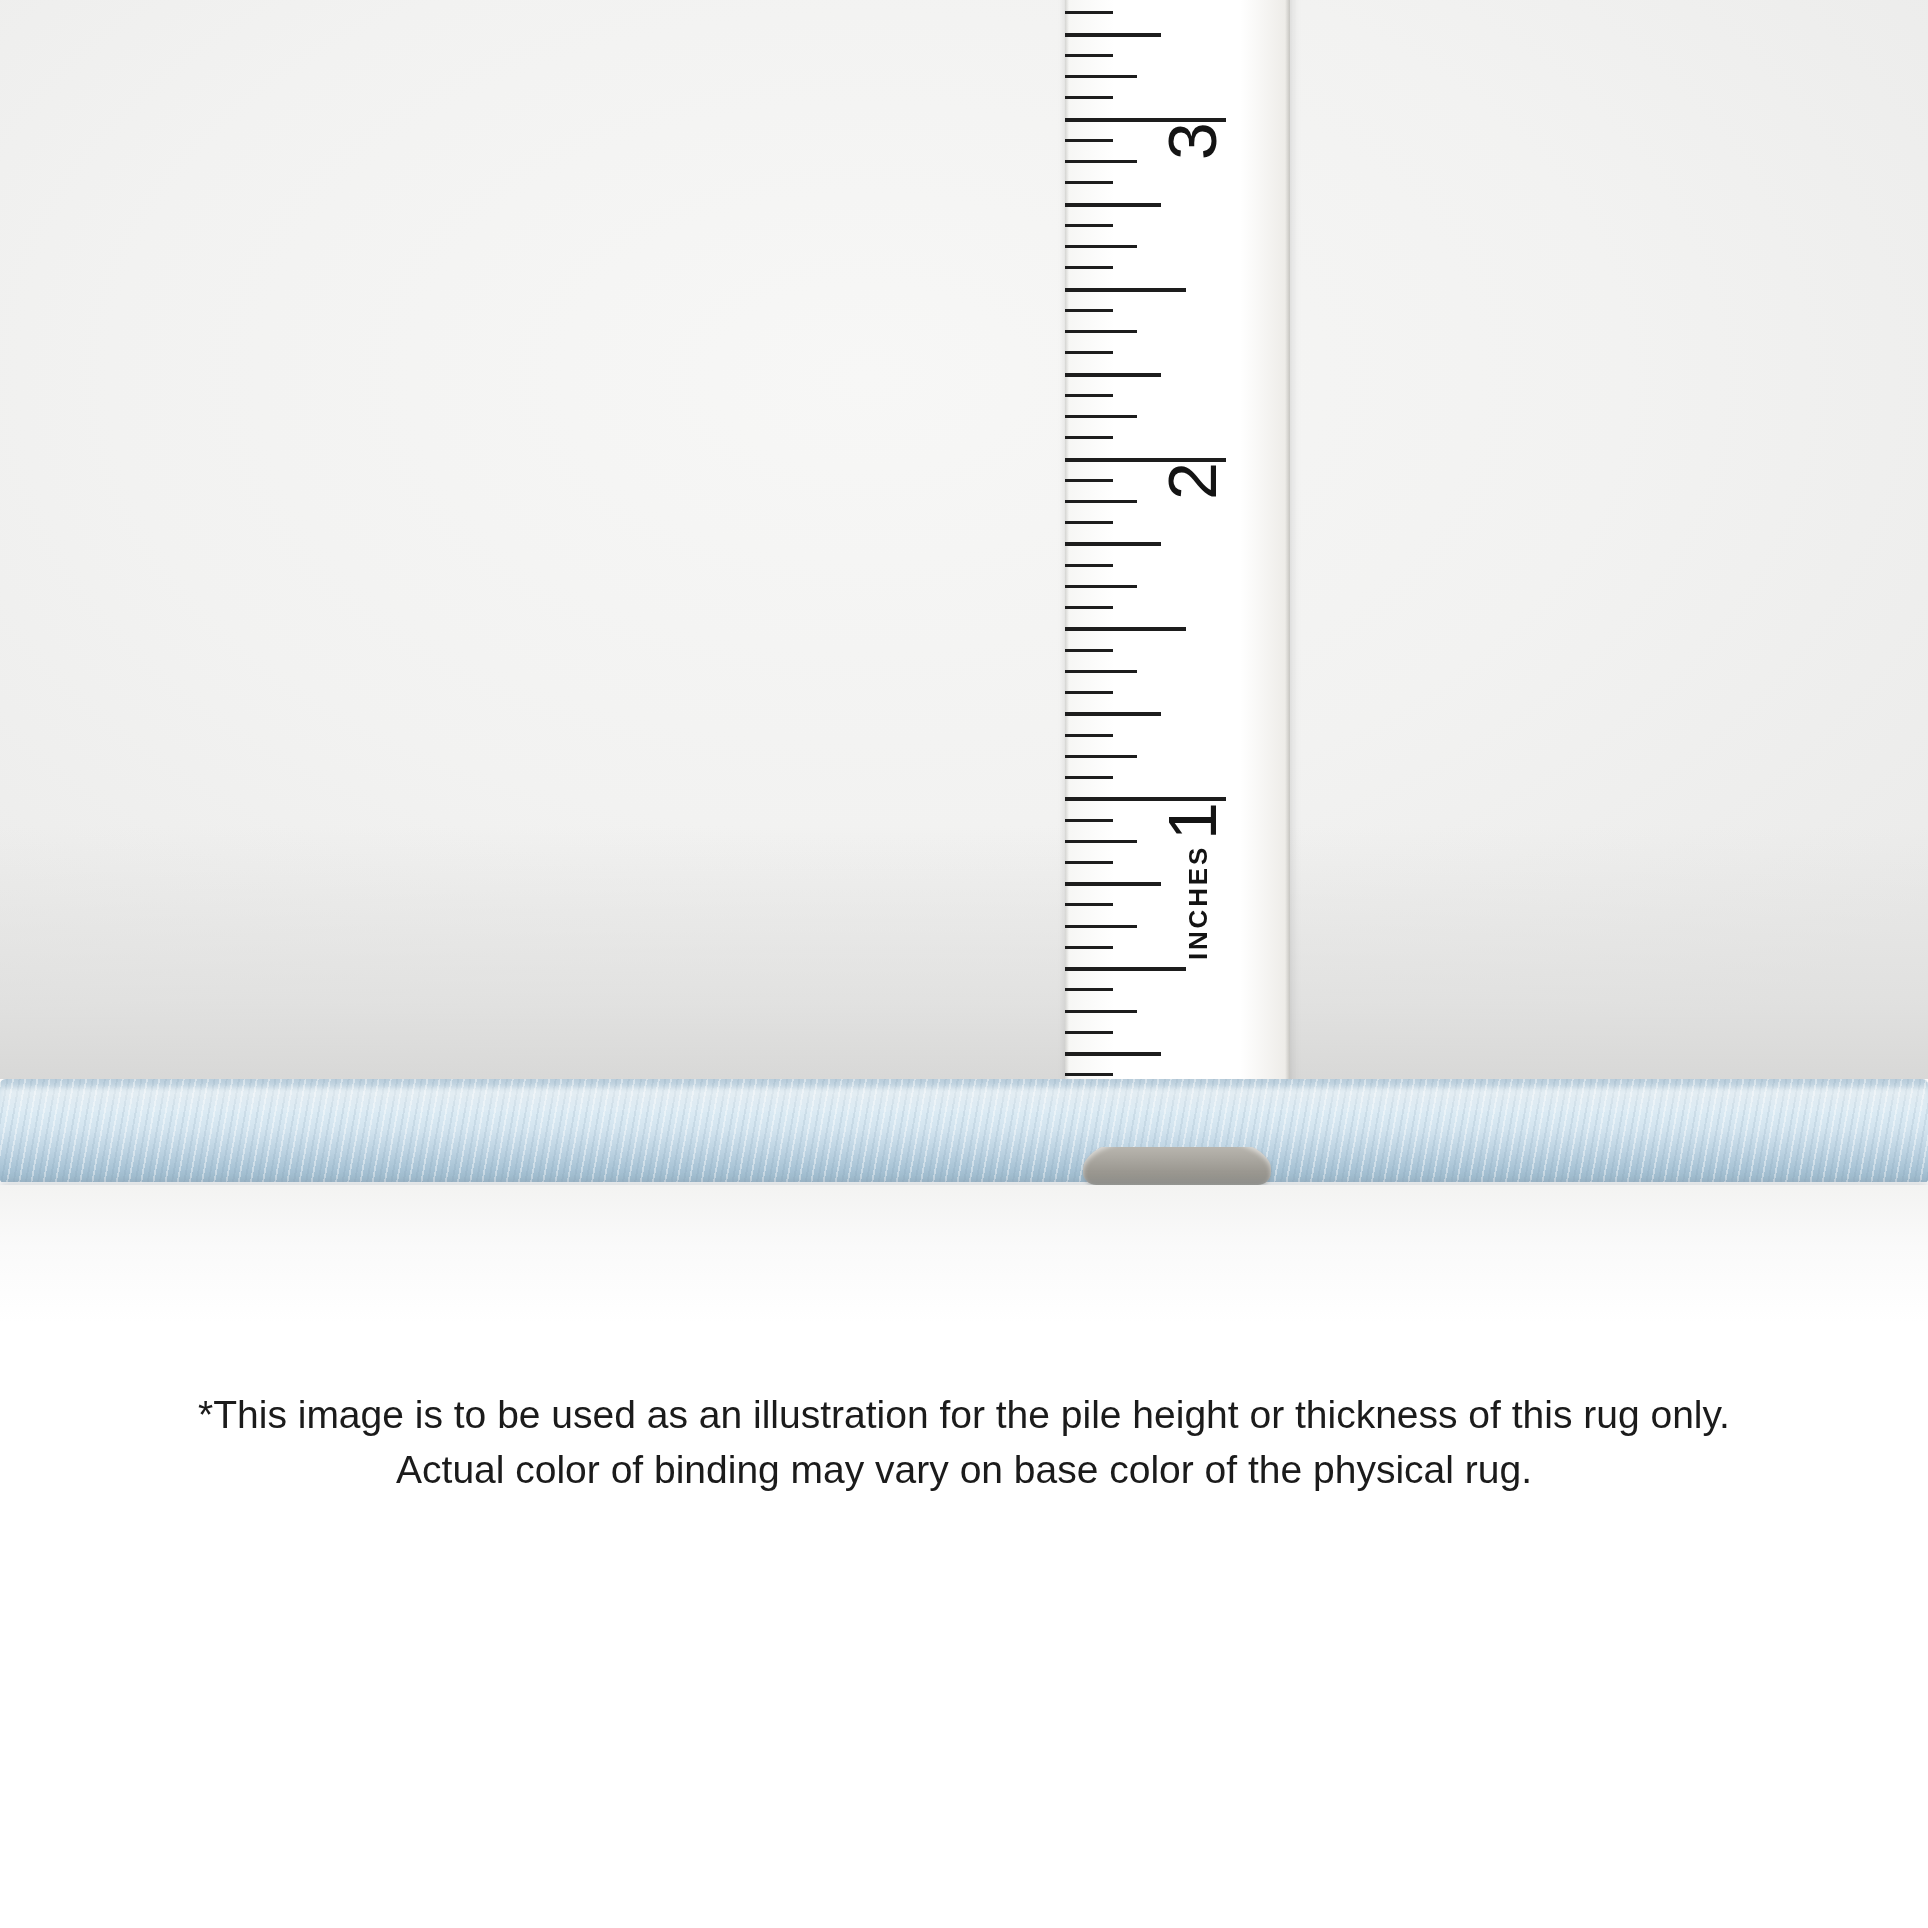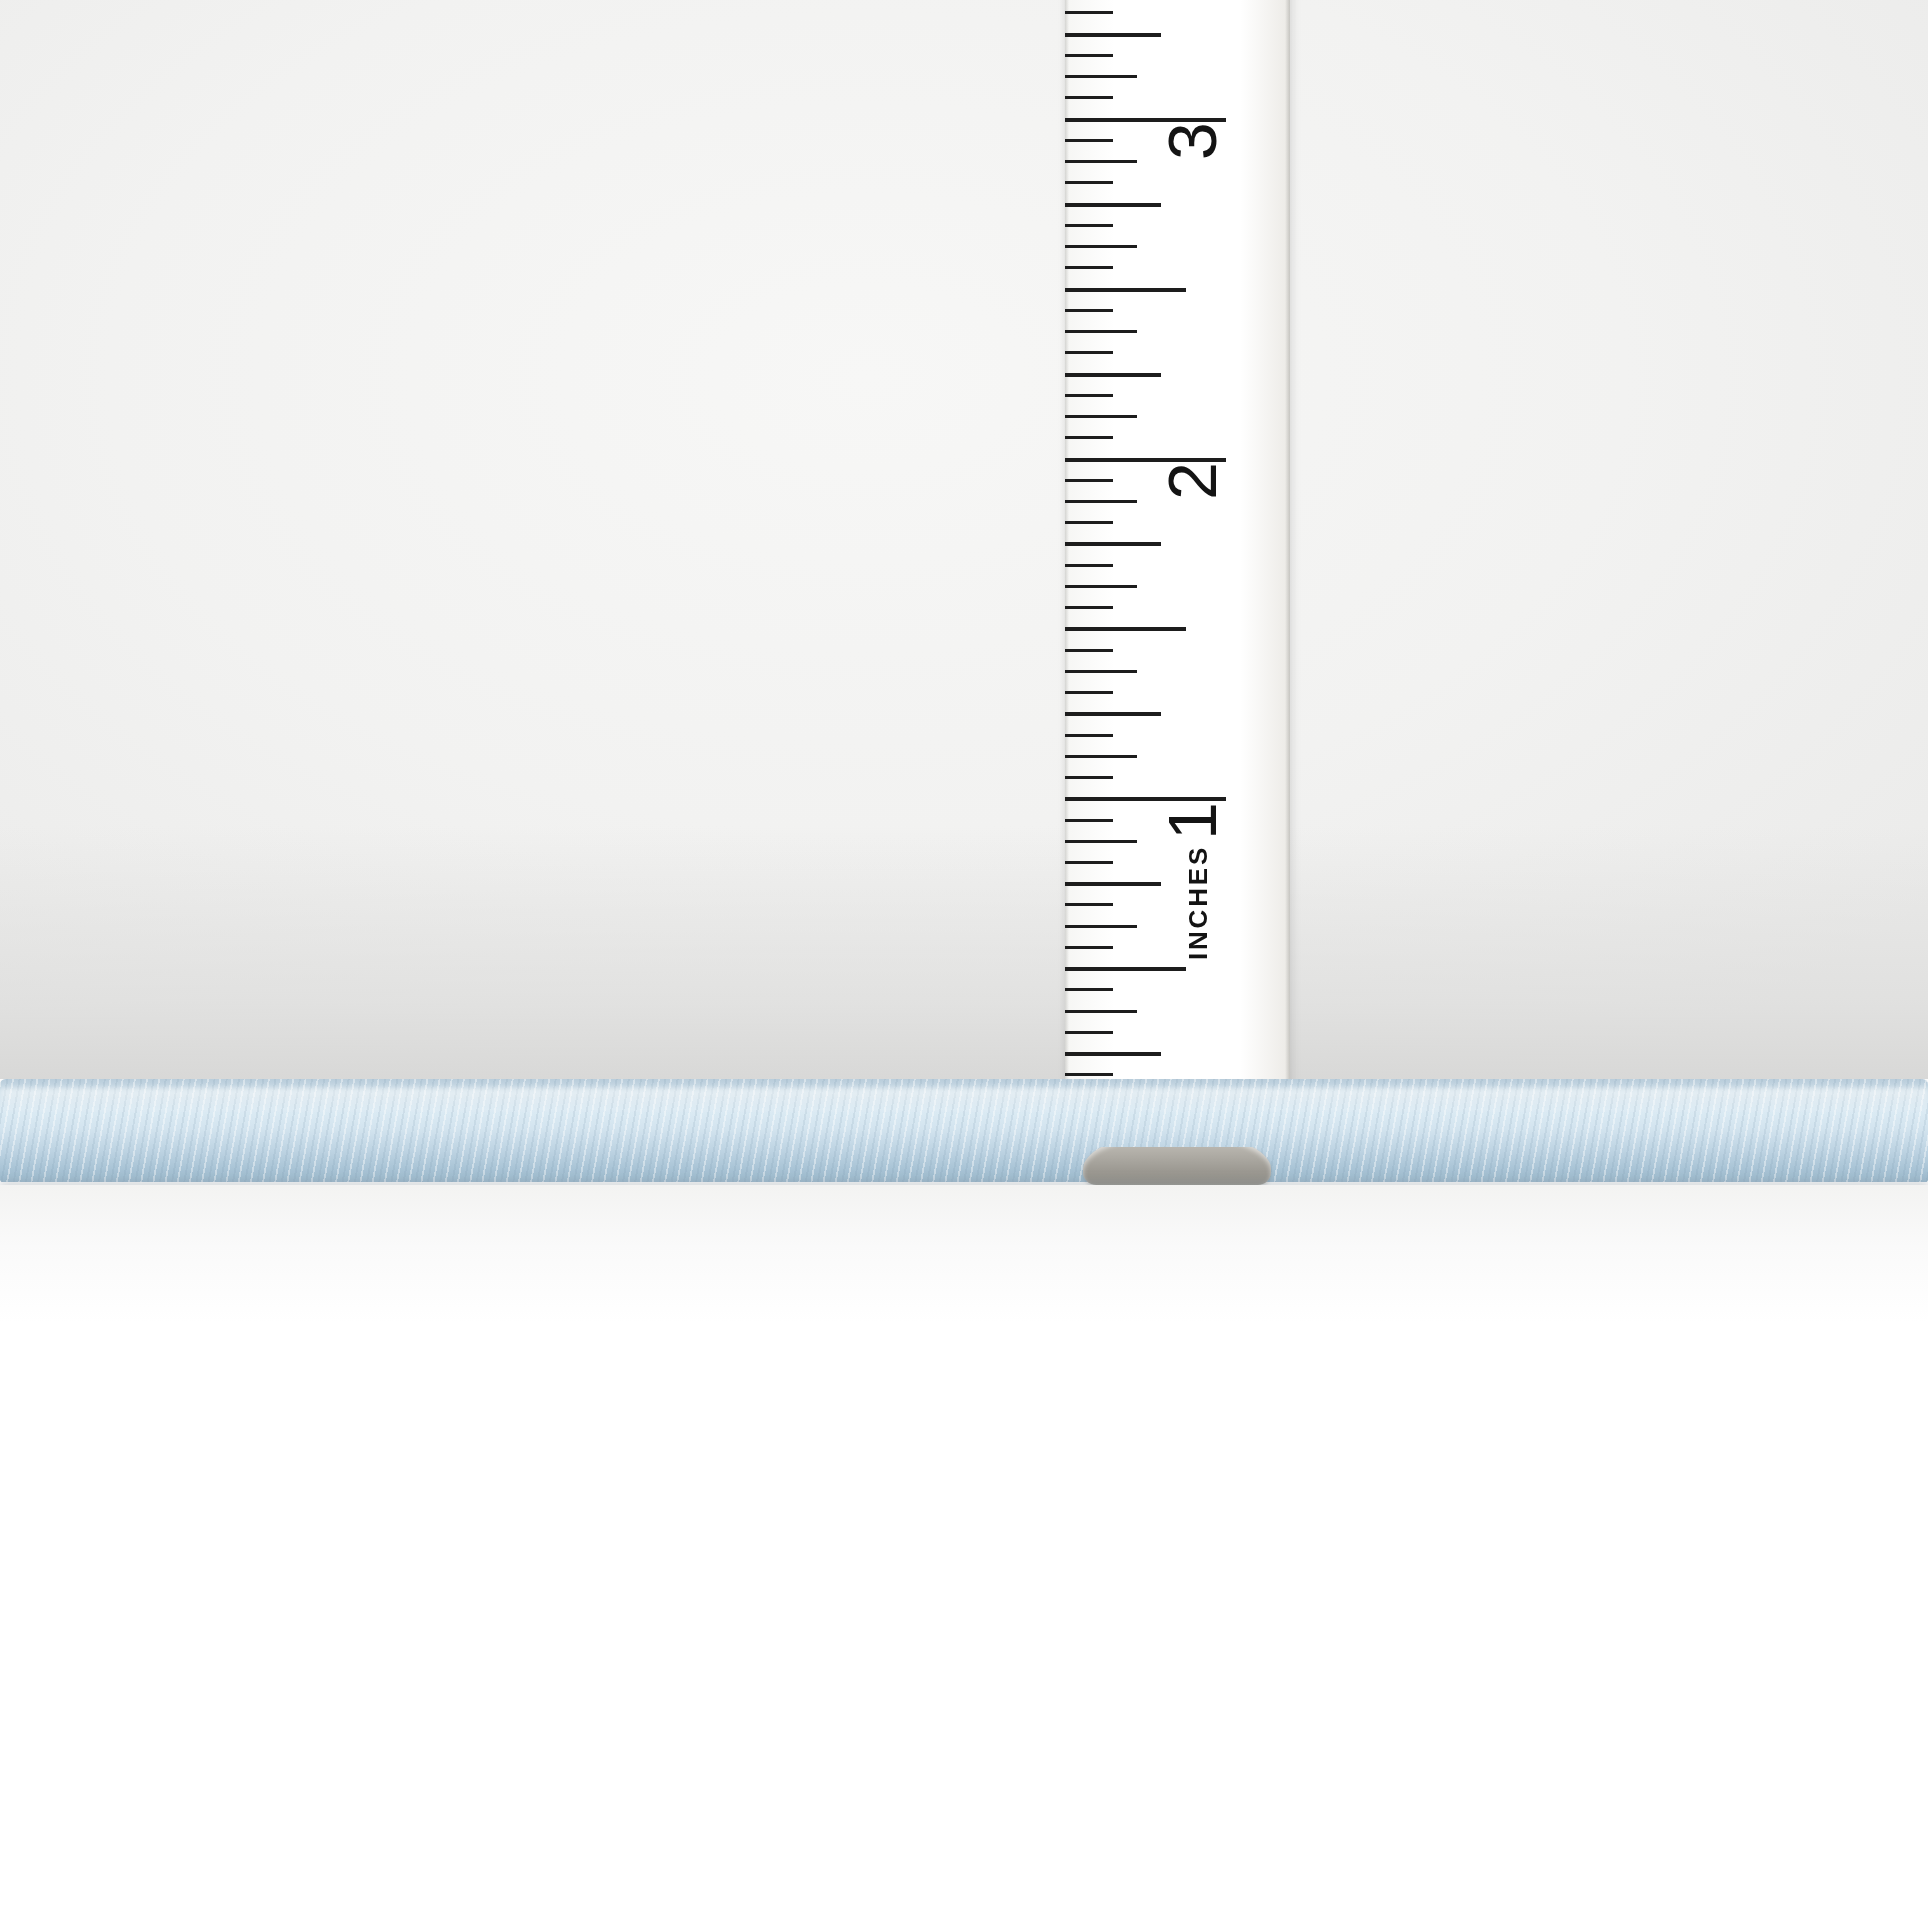--- a/index.html
+++ b/index.html
@@ -305,15 +305,19 @@
     </div>
 
     <div class="tang">
       <div class="tang-inner"></div>
     </div>
 
     <div class="rug-shadow"></div>
     <div class="floor"></div>
   </div>
 
+  <div class="caption">
+    <span class="line">*This image is to be used as an illustration for the pile height or thickness of this rug only.</span>
+    <span class="line">Actual color of binding may vary on base color of the physical rug.</span>
+  </div>
 
 </div>
 
 
 </body></html>

